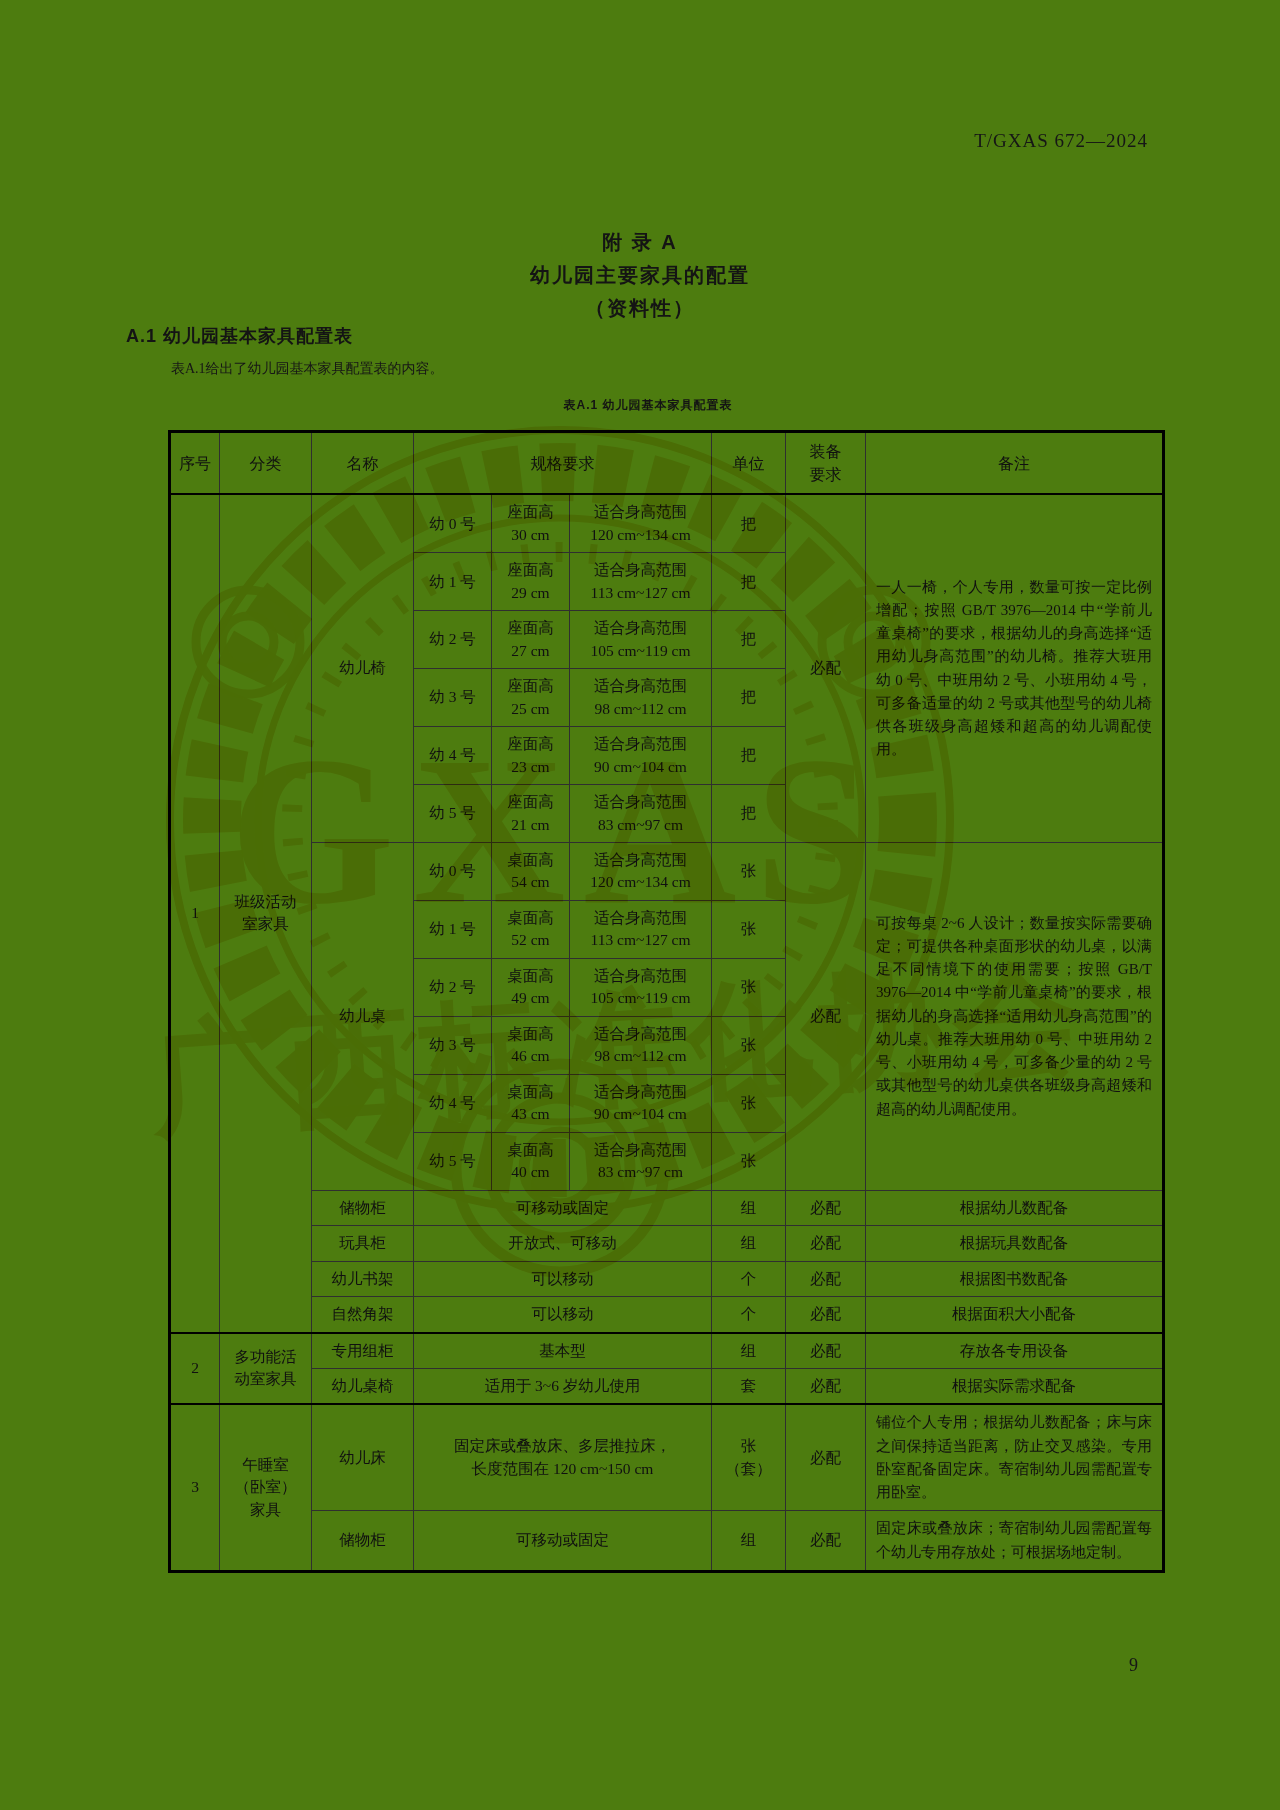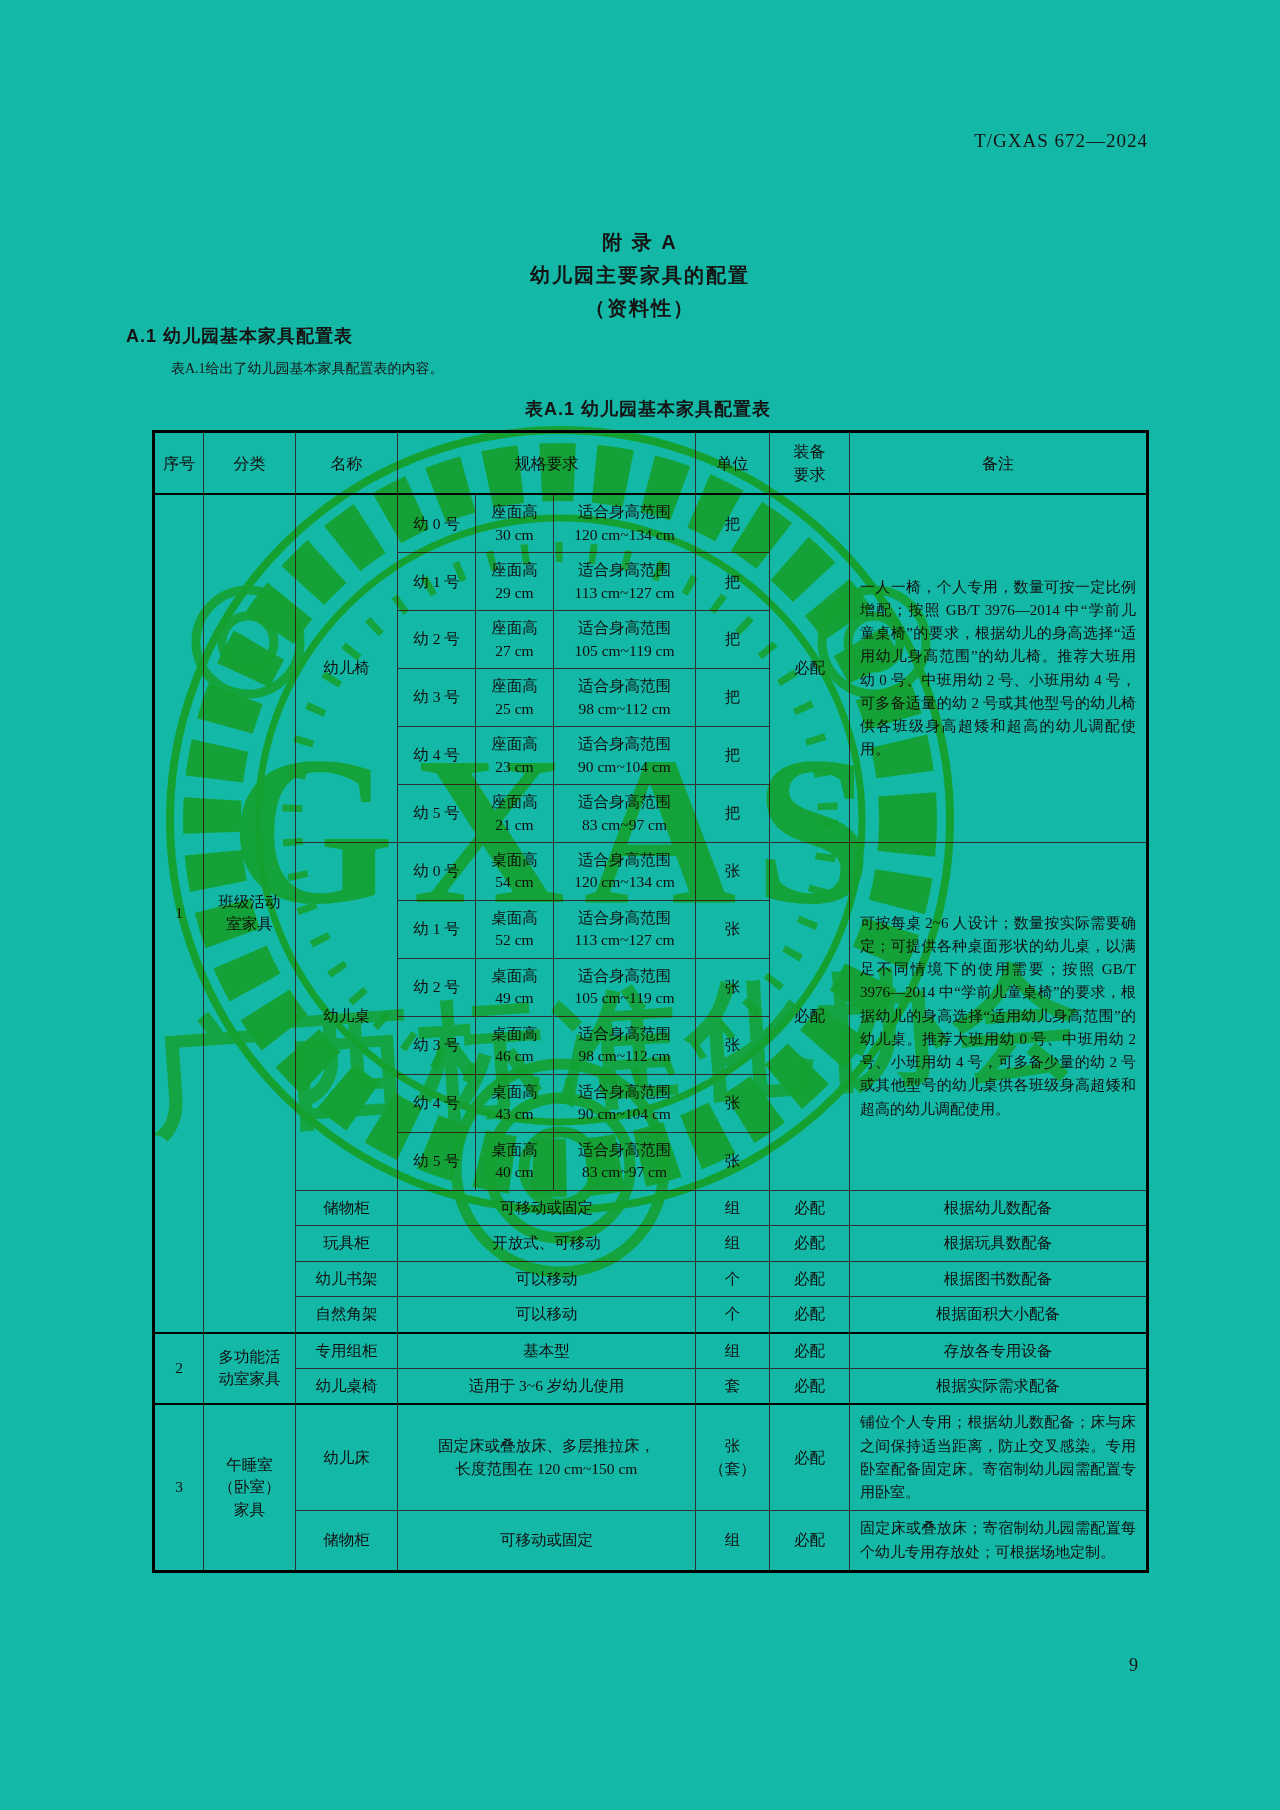--- a/index.html
+++ b/index.html
@@ -1,17 +1,17 @@
 <!DOCTYPE html>
 <html lang="zh"><head>
 <meta charset="utf-8">
 <style>
   html,body { margin:0; padding:0; background:#ffffff; }
   .page {
-    position:relative; width:1280px; height:1810px; background:#14b8a6;
+    position:relative; width:1280px; height:1810px; background:#4d7c0f;
     font-family:"Liberation Serif","DejaVu Serif",serif; color:#111;
     overflow:hidden;
   }
   .doc-code {
     position:absolute; top:130px; right:132px;
     font-size:19px; letter-spacing:1px; color:#161616;
   }
   .appendix-titles {
     position:absolute; top:226px; left:0; right:0; text-align:center;
     font-family:"Liberation Sans","DejaVu Sans",sans-serif; font-weight:bold;
@@ -23,24 +23,24 @@
     font-family:"Liberation Sans","DejaVu Sans",sans-serif; font-weight:bold;
     font-size:18px; color:#141414; letter-spacing:1px;
   }
   .intro {
     position:absolute; top:360px; left:137px; width:1012px;
     font-size:14px; padding-left:34px; color:#161616;
   }
   .table-caption {
     position:absolute; top:397px; left:16px; right:0; text-align:center;
     font-family:"Liberation Sans","DejaVu Sans",sans-serif; font-weight:bold;
-    font-size:18px; color:#141414; letter-spacing:1px;
+    font-size:12px; color:#141414; letter-spacing:1px;
   }
   .table-wrap { position:absolute; top:430px; left:152px; }
-  table.cfg { border-collapse:collapse; table-layout:fixed; width:994px; border:3px solid #000; }
+  table.cfg { border-collapse:collapse; table-layout:fixed; width:994px; border:3px solid #000;margin-left:16px; }
   .cfg th, .cfg td {
     border:1px solid #2f2f2f; text-align:center; vertical-align:middle;
     font-size:15.5px; line-height:1.45; padding:6px 4px; white-space:pre-line;
     color:#101010; word-break:break-word;
   }
   .cfg thead th {
     font-weight:normal; font-size:16px; padding:7px 2px;
     border-bottom:2px solid #000;
   }
   .cfg td.remark {

